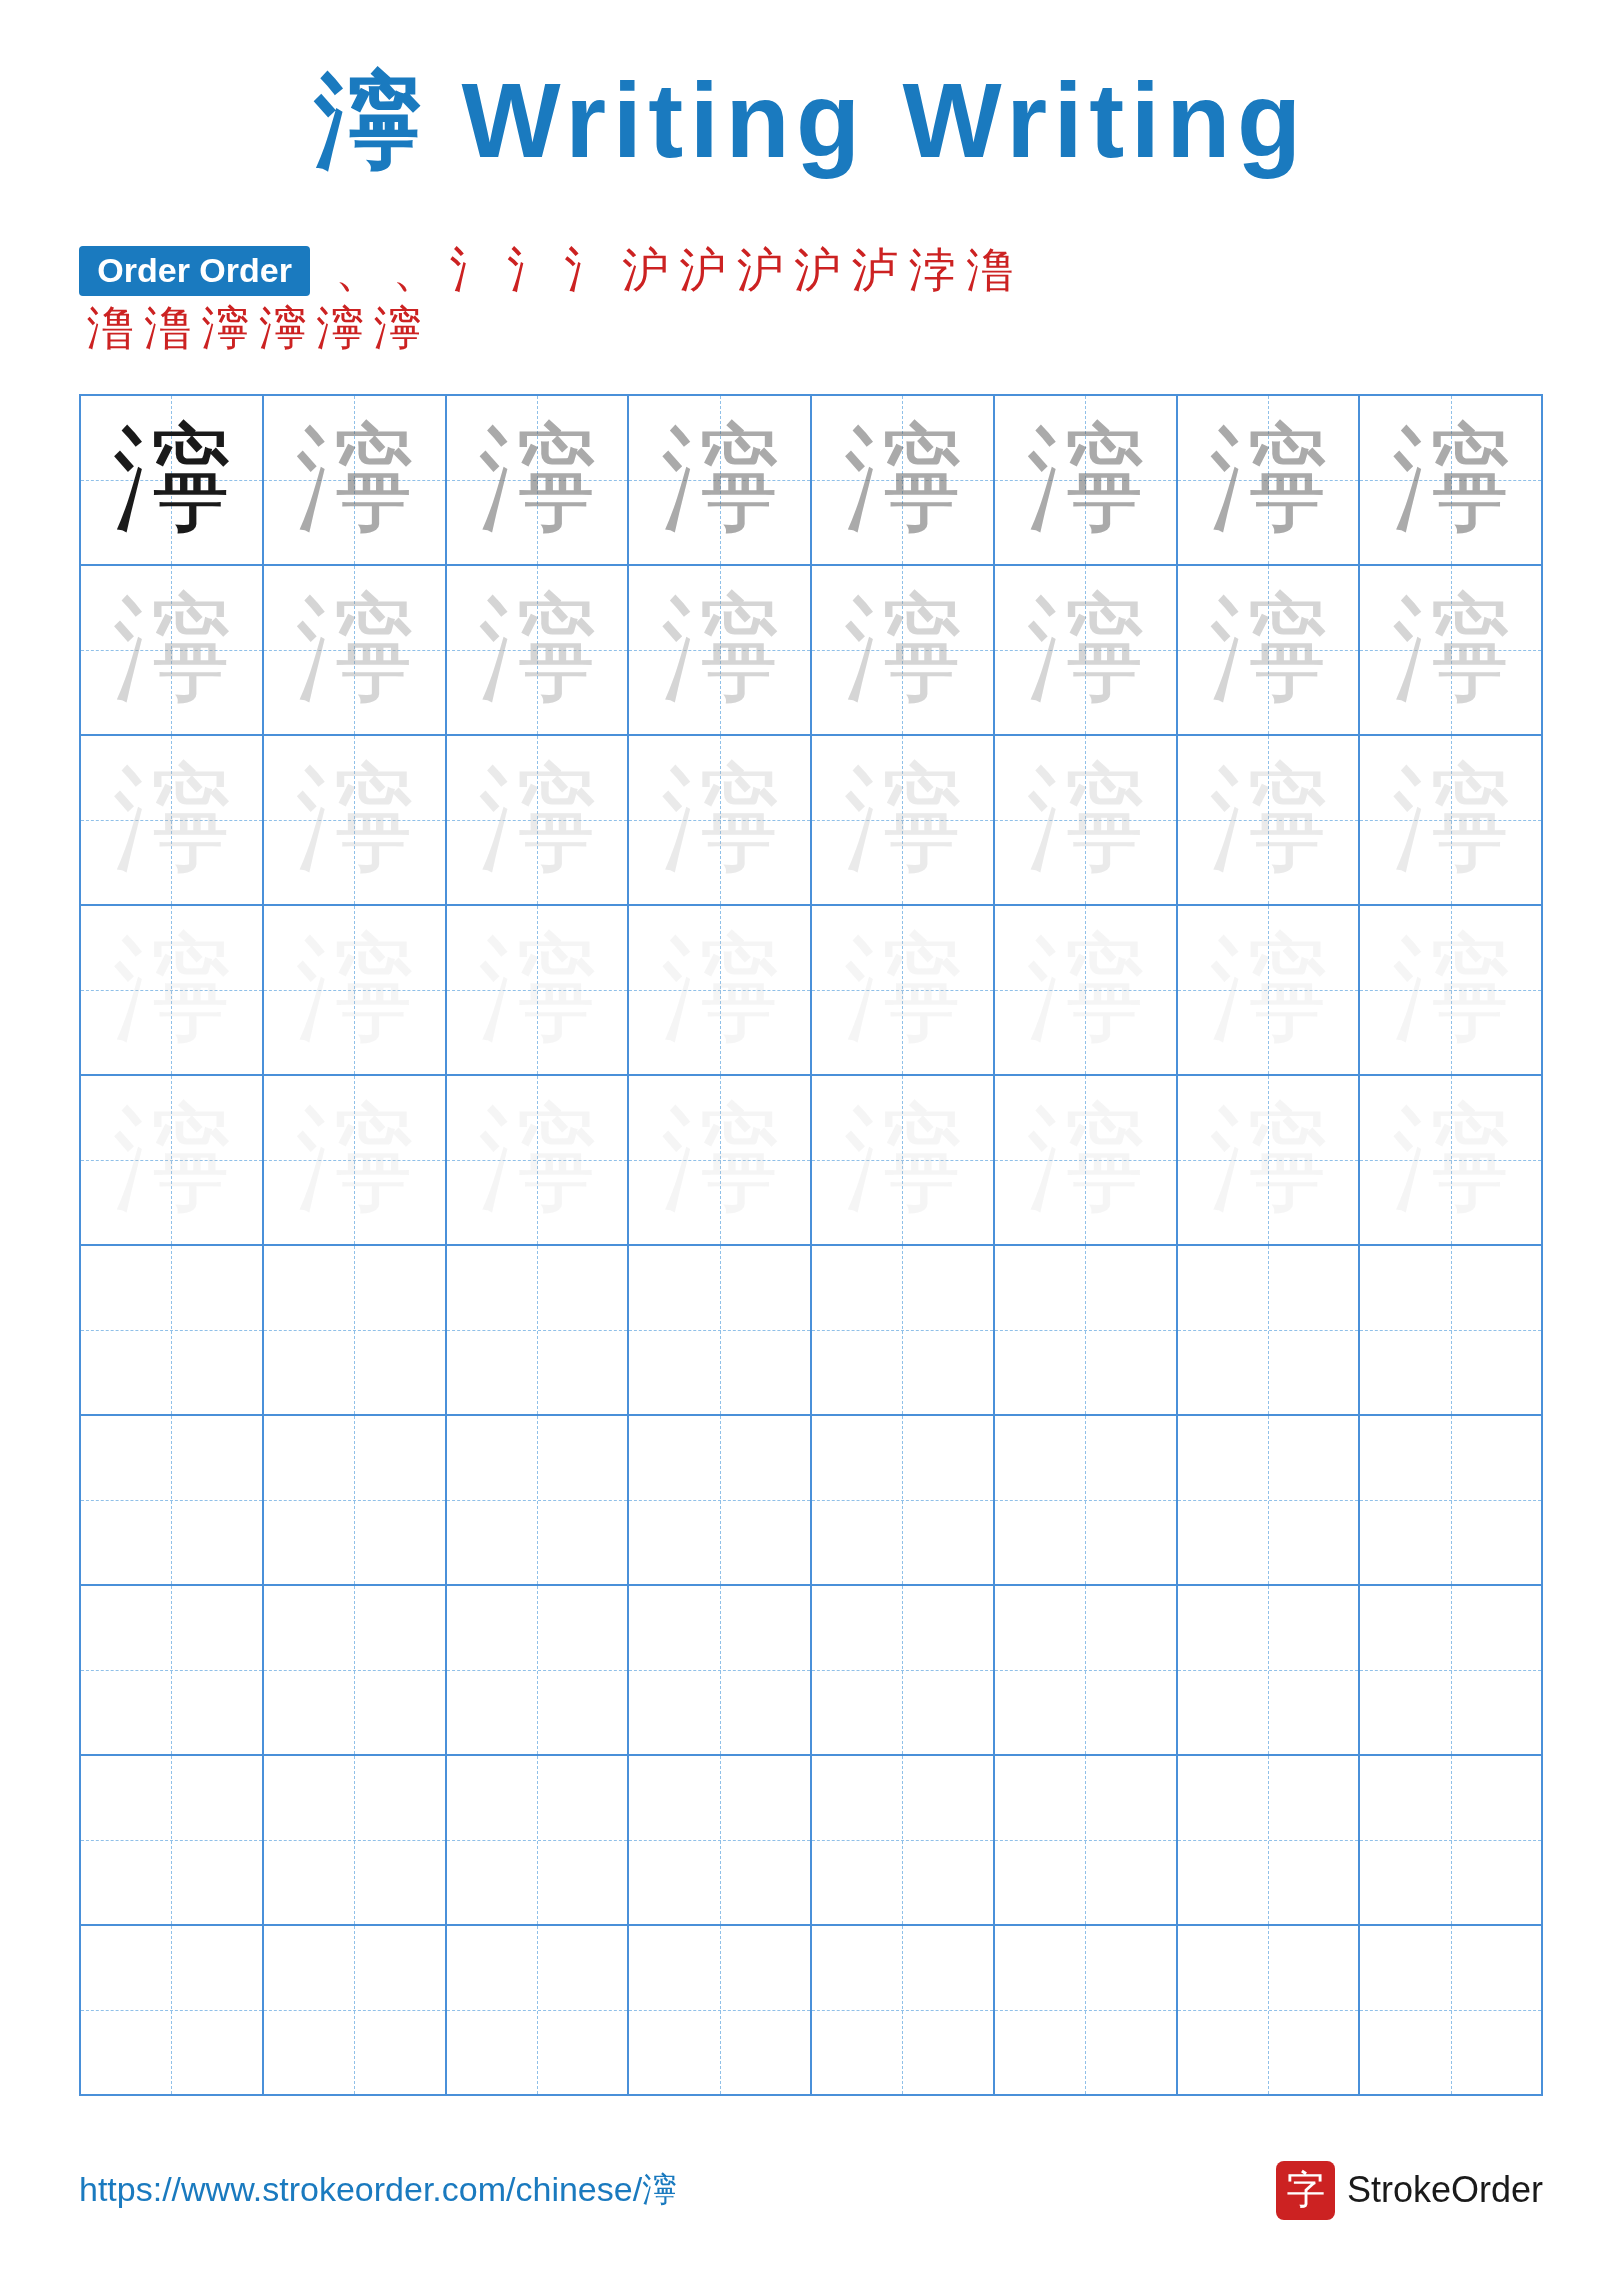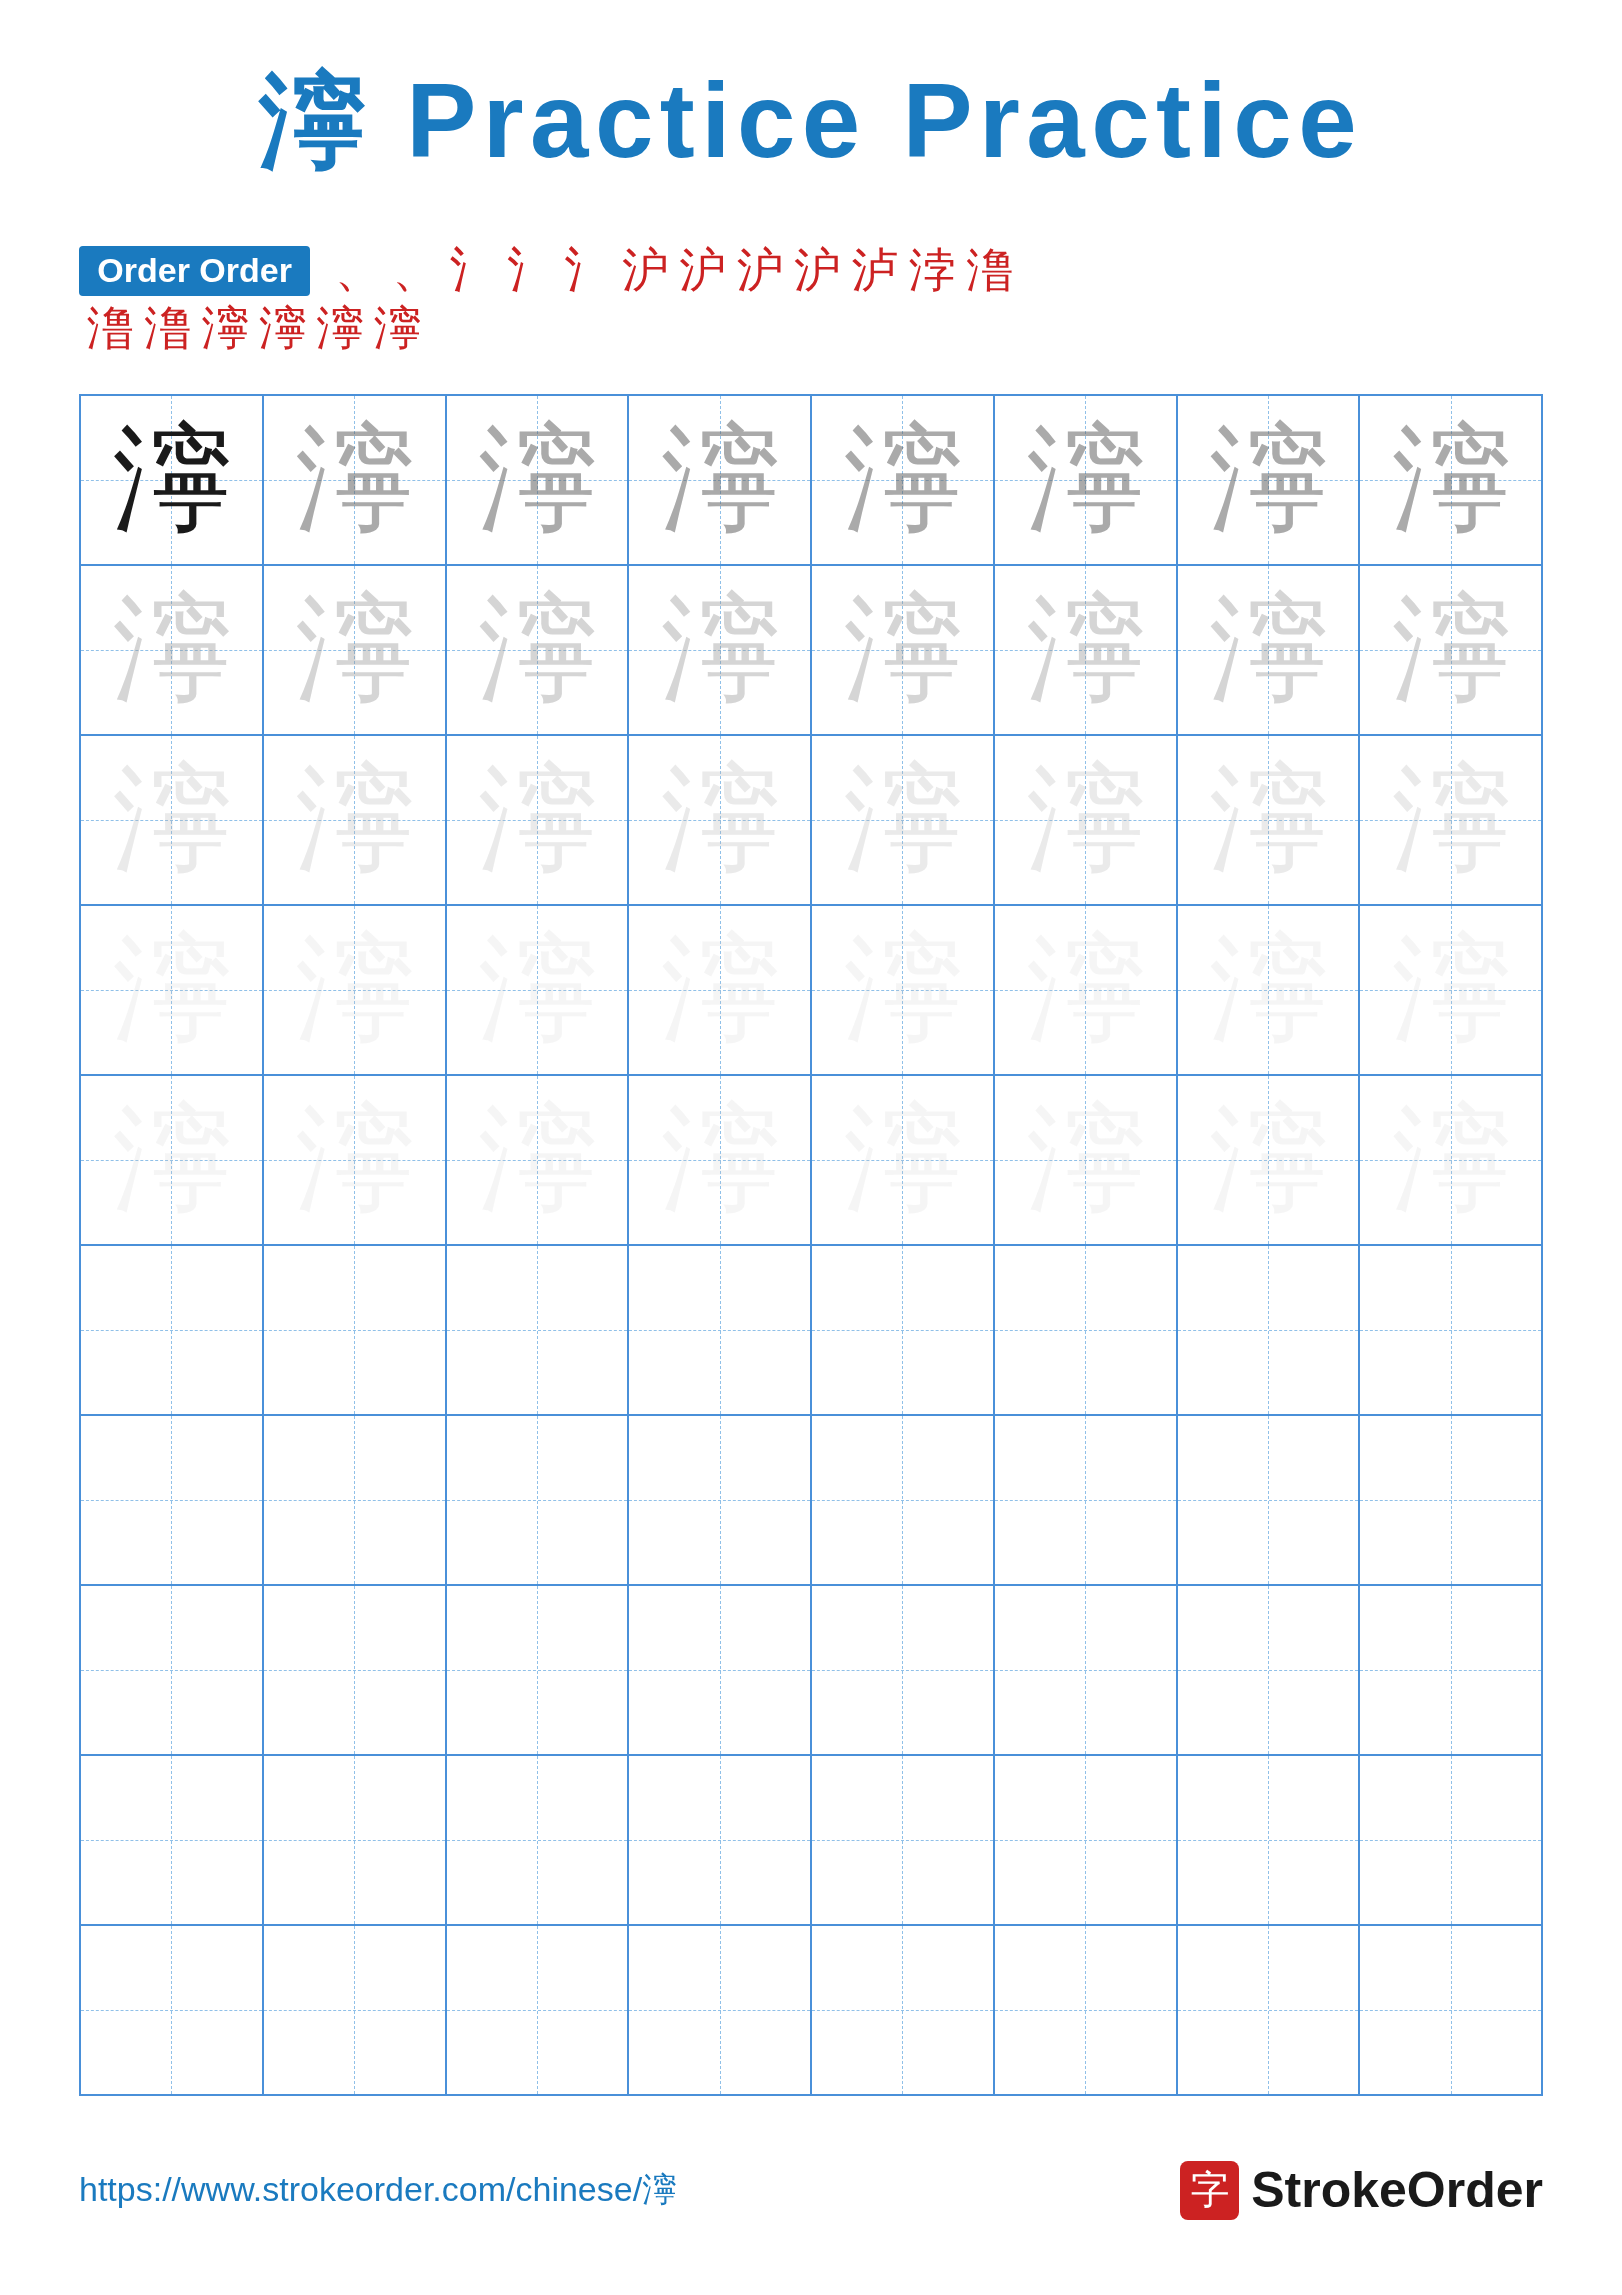--- a/index.html
+++ b/index.html
@@ -190,33 +190,33 @@
       border-radius: 7.9px;
       display: flex;
       align-items: center;
       justify-content: center;
       font-size: 39px;
       color: #fff;
       font-family: serif;
     }
 
     .footer-logo-text {
-      font-size: 50px;
-      font-weight: bold;
+      font-size: 36px;
+      font-weight: normal;
       color: #1a1a1a;
       font-family: sans-serif;
     }
   </style>
 </head>
 <body>
 
 <div class="page">
 
   <div class="title">
-    <span class="title-char">濘</span><span> Practice Practice</span>
+    <span class="title-char">濘</span><span> Writing Writing</span>
   </div>
 
   <div class="stroke-order-section">
     <div class="stroke-order-row">
       <span class="stroke-order-badge">Order Order</span>
       <div class="stroke-chars">
         <span class="stroke-char">、</span>
         <span class="stroke-char">、</span>
         <span class="stroke-char">氵</span>
         <span class="stroke-char">氵</span>

